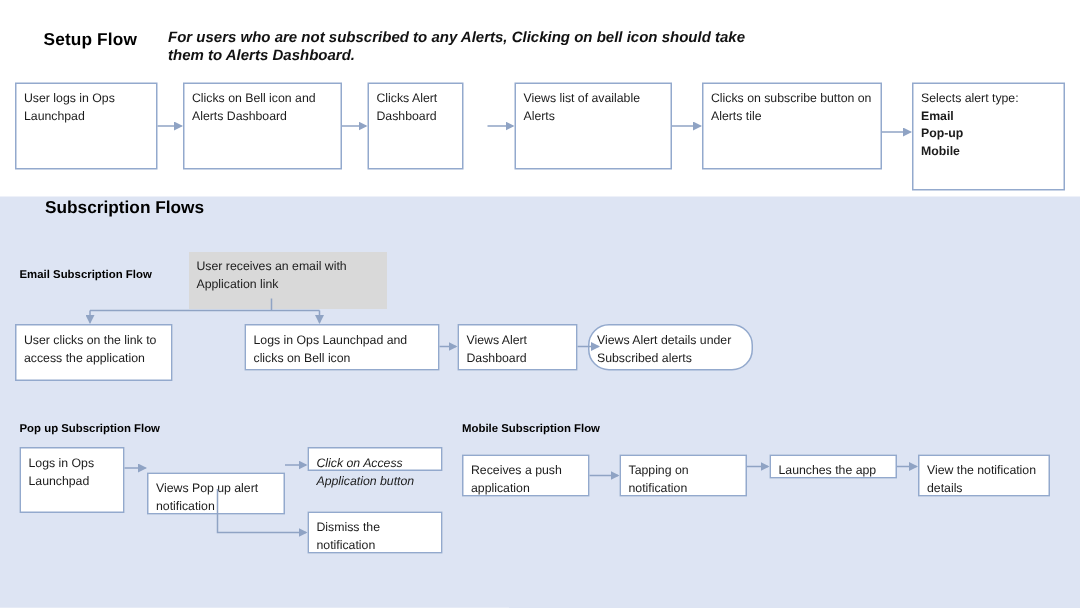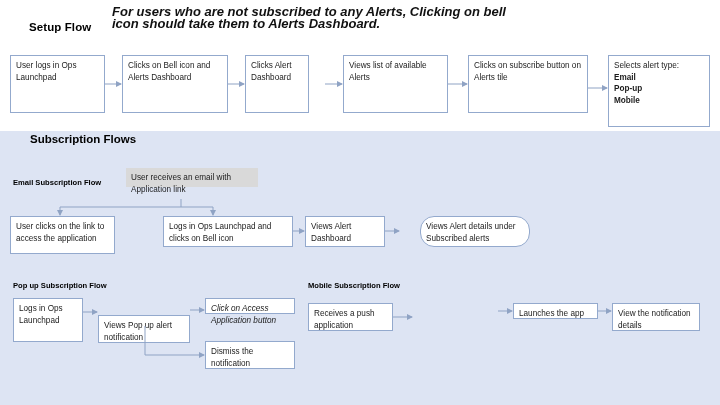--- a/index.html
+++ b/index.html
@@ -24,22 +24,22 @@
     padding:4px 5px;
   }
   .box.noborder{border:none;background:#d9d9d9;}
   .title{
     position:absolute;
     font-weight:bold;
     color:#000;
   }
   .setup-title{left:29px;top:21px;font-size:11.5px;letter-spacing:.1px;}
   .setup-sub{
-    position:absolute;left:112px;top:6px;width:400px;
-    font-size:13px;line-height:12px;font-weight:bold;font-style:italic;color:#111;
+    position:absolute;left:112px;top:20px;width:400px;
+    font-size:10px;line-height:12px;font-weight:bold;font-style:italic;color:#111;
   }
   .sub-title{left:30px;top:133px;font-size:11.5px;}
   .flow-label{position:absolute;font-weight:bold;font-size:7.6px;color:#000;}
   .bold-list{font-weight:bold;}
   svg.conn{position:absolute;left:0;top:0;width:720px;height:405px;overflow:visible;pointer-events:none;}
   .ln{stroke:#8fa3c4;stroke-width:1;fill:none;}
 </style>
 </head>
 <body>
 
@@ -69,37 +69,37 @@
     <span>Selects alert type:</span>
     <div class="bold-list">Email</div>
     <div class="bold-list">Pop-up</div>
     <div class="bold-list">Mobile</div>
   </div>
 
   <div class="title sub-title">Subscription Flows</div>
 
   <div class="flow-label" style="left:13px;top:178px;">Email Subscription Flow</div>
 
-  <div class="box noborder" style="left:126px;top:168px;width:132px;height:19px;">
+  <div class="box noborder" style="left:126px;top:168px;width:132px;height:38px;">
     <span>User receives an email with Application link</span>
   </div>
 
   <div class="box" style="left:10px;top:216px;width:105px;height:38px;">
     <span>User clicks on the link to access the application</span>
   </div>
 
   <div class="box" style="left:163px;top:216px;width:130px;height:31px;">
     <span>Logs in Ops Launchpad and clicks on Bell icon</span>
   </div>
 
   <div class="box" style="left:305px;top:216px;width:80px;height:31px;">
     <span>Views Alert Dashboard</span>
   </div>
 
-  <div class="box" style="left:420px;top:216px;width:110px;height:31px;border-radius:14px;">
+  <div class="box" style="left:392px;top:216px;width:110px;height:31px;border-radius:14px;">
     <span>Views Alert details under Subscribed alerts</span>
   </div>
 
   <div class="flow-label" style="left:13px;top:281px;">Pop up Subscription Flow</div>
 
   <div class="box" style="left:13px;top:298px;width:70px;height:44px;">
     <span>Logs in Ops Launchpad</span>
   </div>
 
   <div class="box" style="left:98px;top:298px;width:92px;height:28px;margin-top:17px;">
@@ -113,20 +113,23 @@
   <div class="box" style="left:205px;top:341px;width:90px;height:28px;">
     <span>Dismiss the notification</span>
   </div>
 
   <div class="flow-label" style="left:308px;top:281px;">Mobile Subscription Flow</div>
 
   <div class="box" style="left:308px;top:303px;width:85px;height:28px;">
     <span>Receives a push application</span>
   </div>
 
+  <div class="box" style="left:413px;top:303px;width:85px;height:28px;">
+    <span>Tapping on notification</span>
+  </div>
 
   <div class="box" style="left:513px;top:303px;width:85px;height:16px;">
     <span>Launches the app</span>
   </div>
 
   <div class="box" style="left:612px;top:303px;width:88px;height:28px;">
     <span>View the notification details</span>
   </div>
 
   <svg class="conn">

